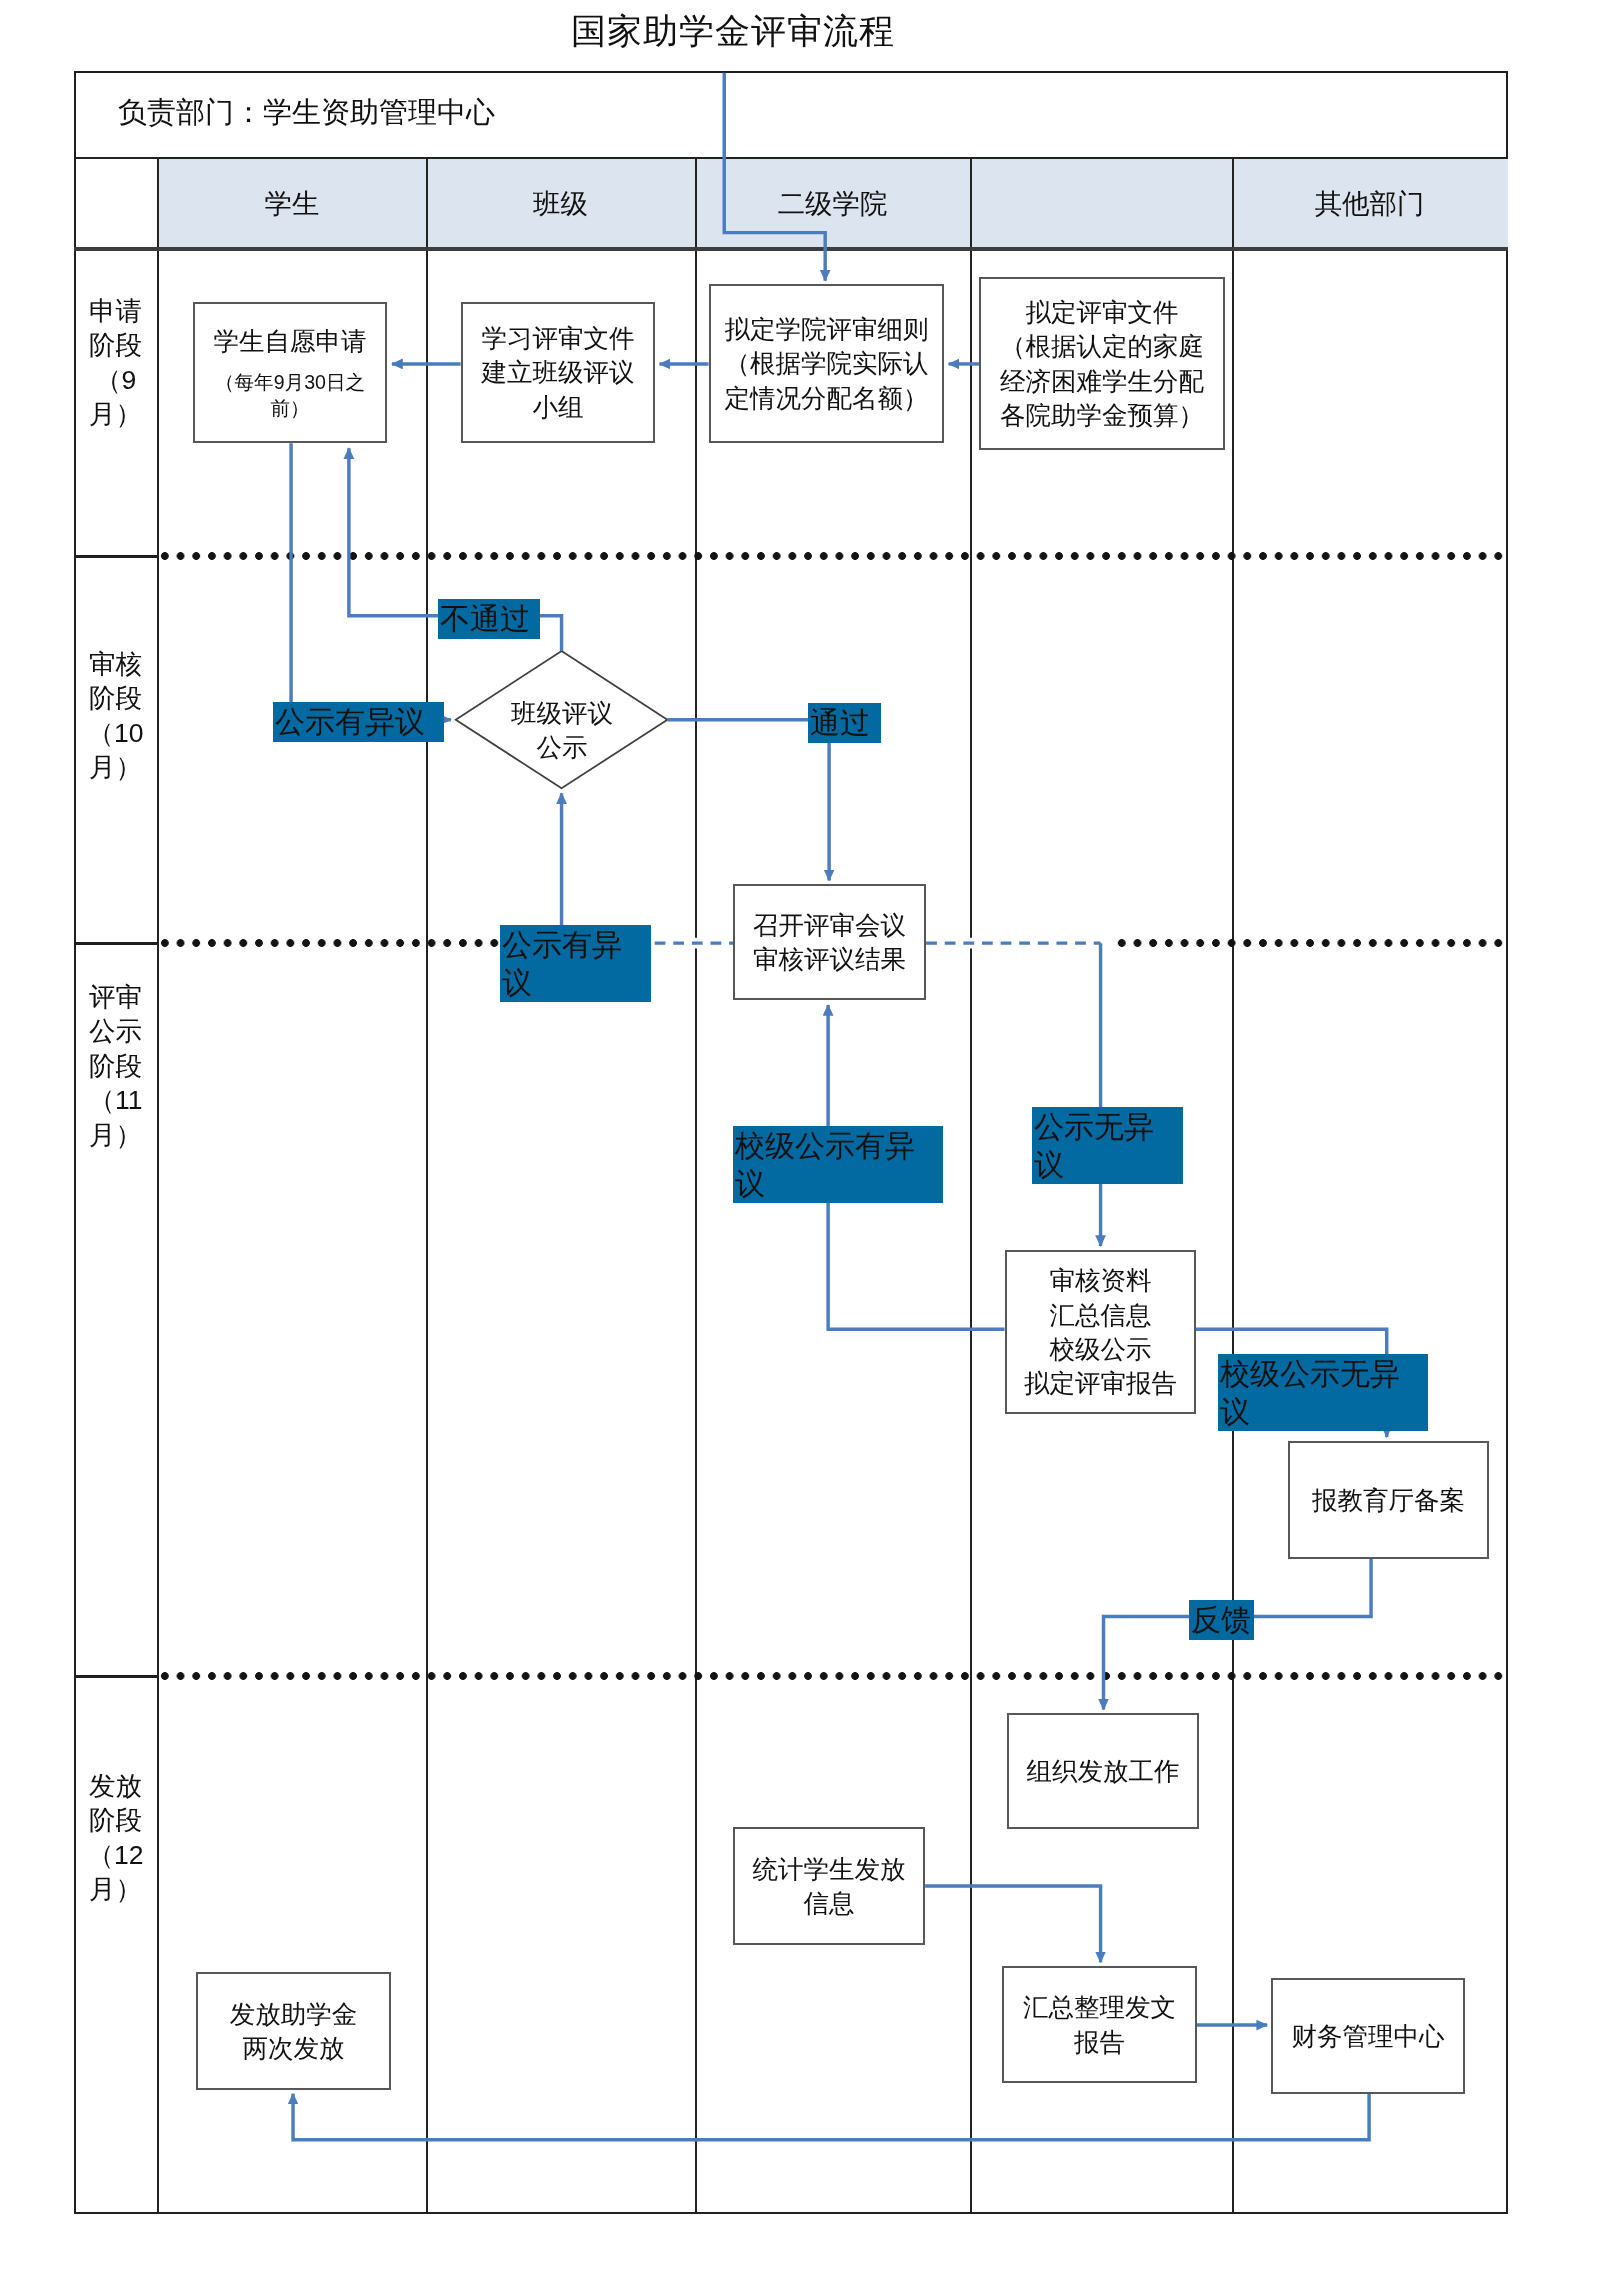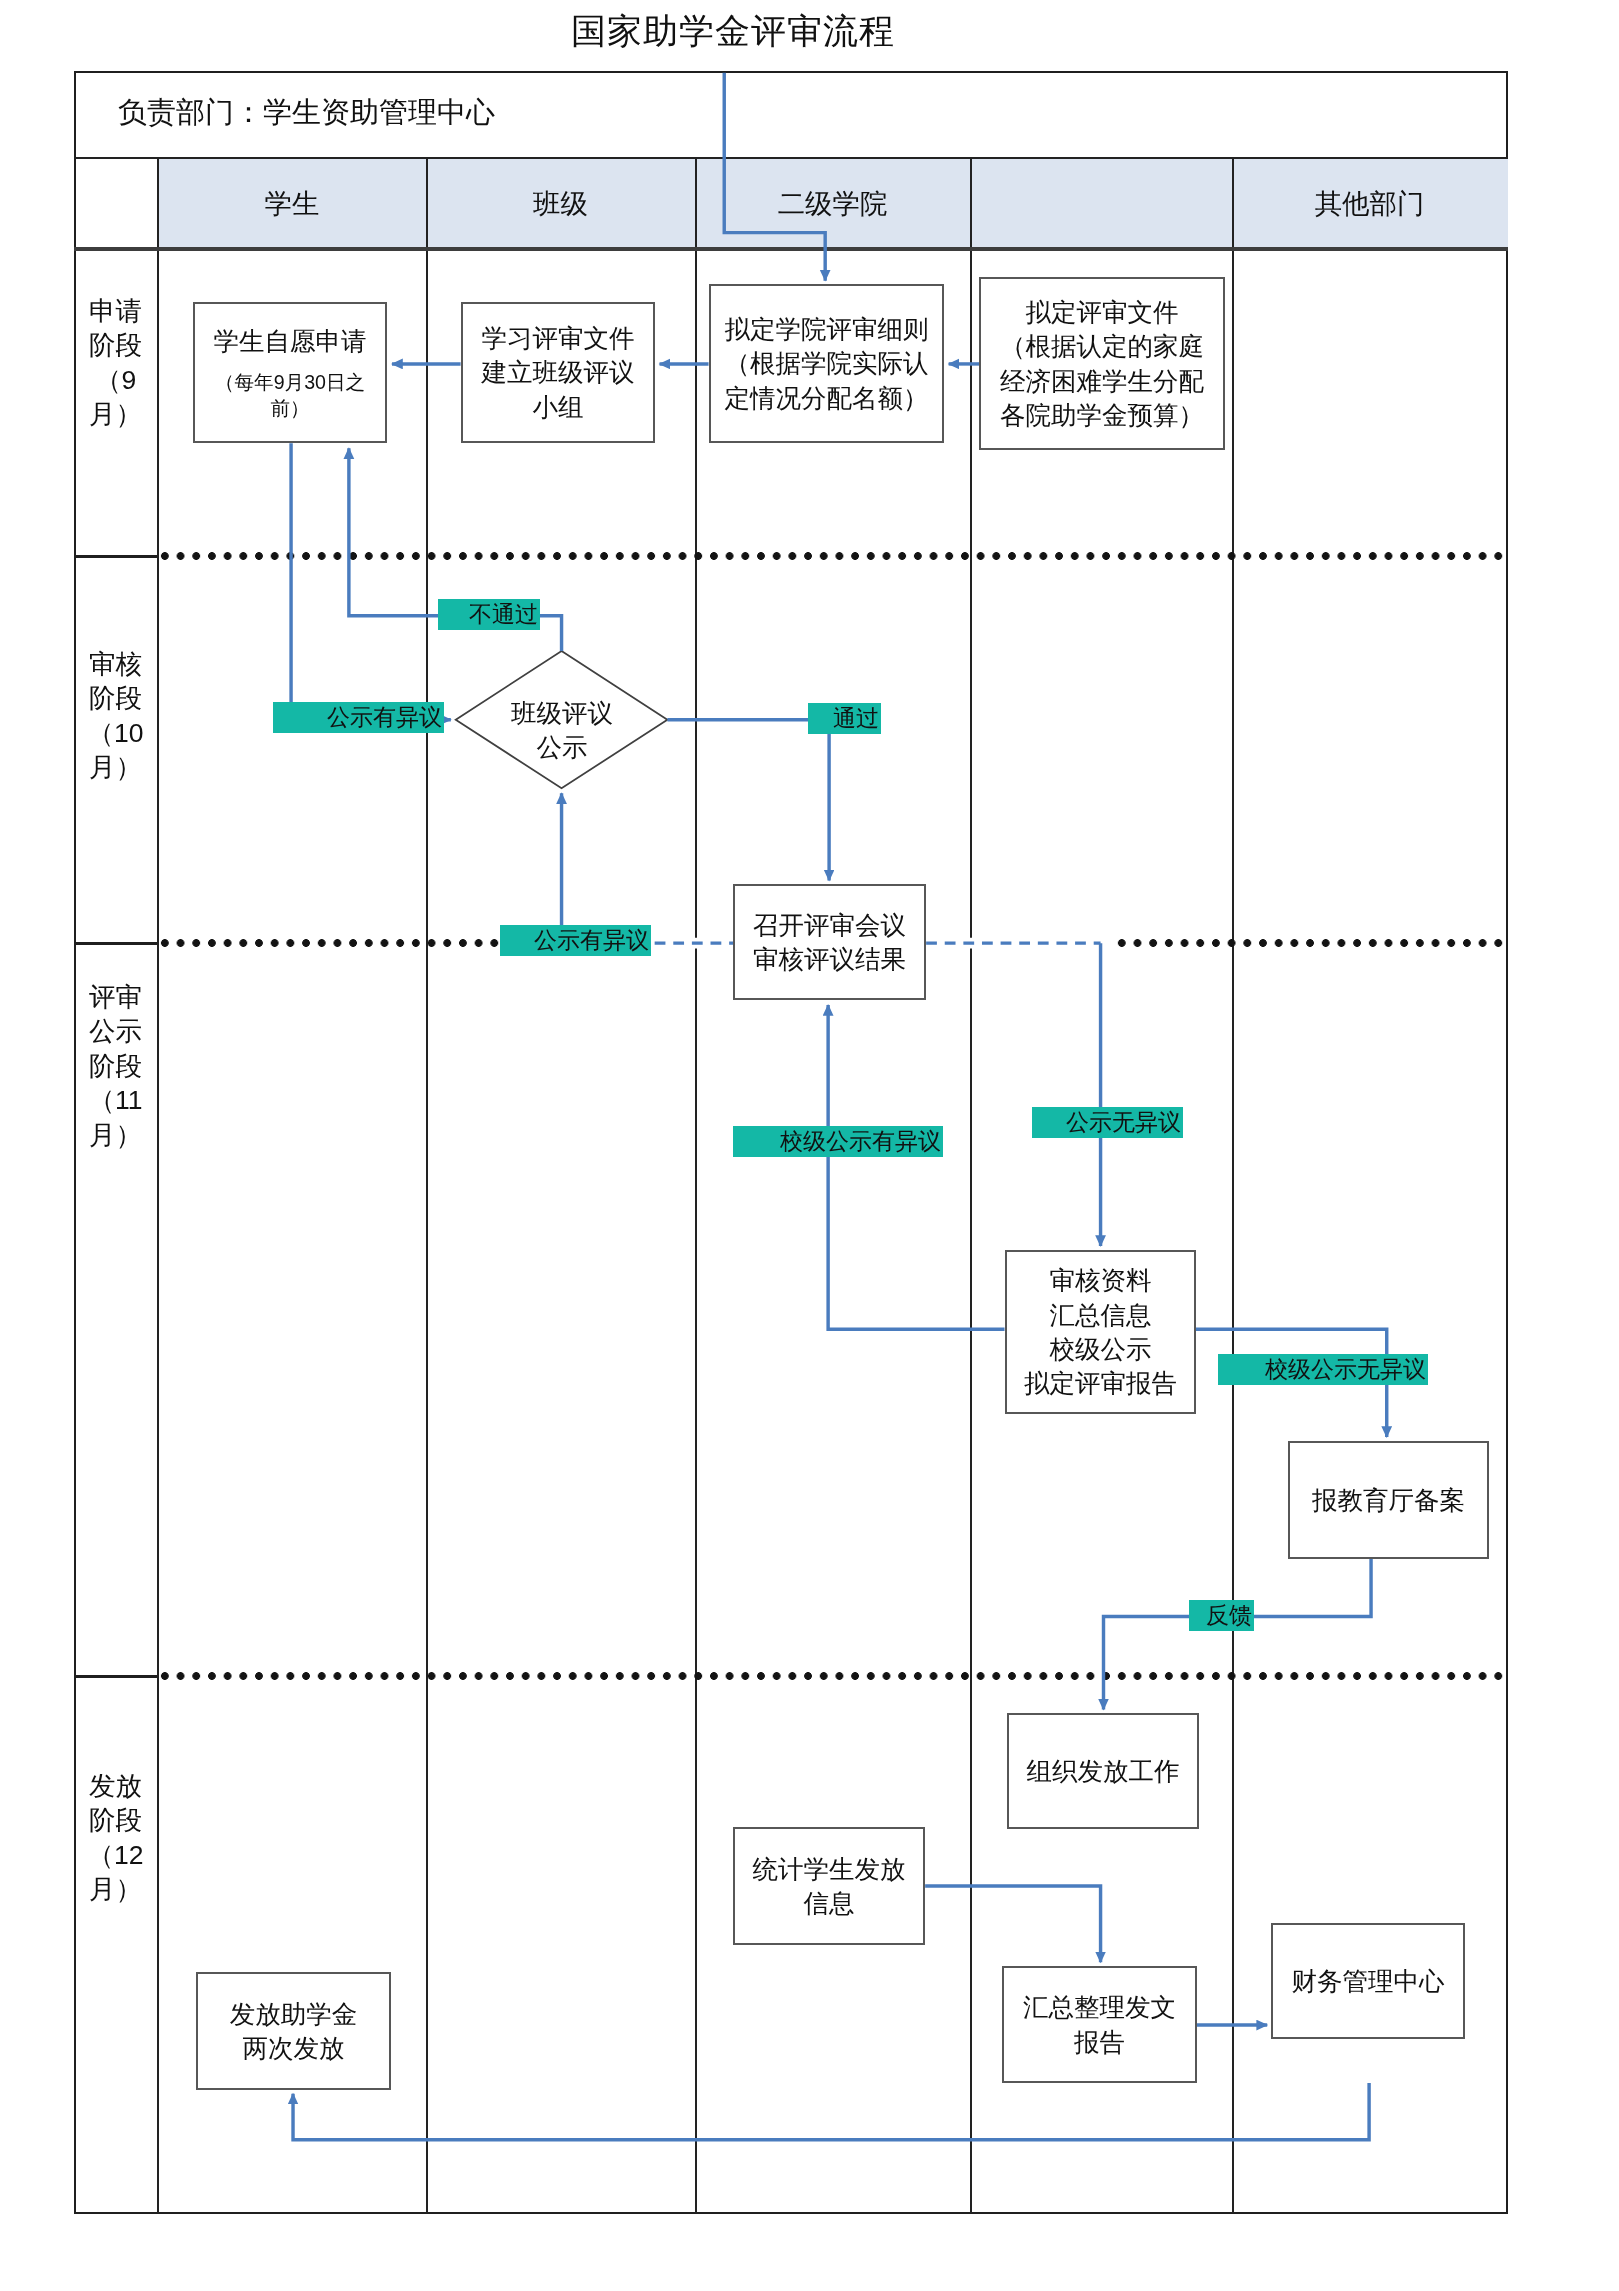--- a/index.html
+++ b/index.html
@@ -21,21 +21,21 @@
   .divider-dotted{left:157px;width:1351px;height:9.8px;z-index:4;
     background-image:radial-gradient(circle,#141414 3.5px,transparent 4.1px);
     background-size:15.7px 9.8px;background-repeat:repeat-x;background-position:0 center;}
   .rail-divider{left:74px;width:83px;height:2.5px;background:#1f1f1f;z-index:4;}
   svg.flow{left:0;top:0;z-index:5;pointer-events:none;}
   .node{position:absolute;background:#fff;border:2px solid #575757;box-sizing:border-box;
     display:flex;flex-direction:column;align-items:center;justify-content:center;text-align:center;
     white-space:pre-line;font-size:25.5px;line-height:1.35;z-index:10;}
   .node .note{font-size:19.6px;line-height:1.3;margin-top:12px;white-space:pre-line;}
   .diamond-text{position:absolute;text-align:center;white-space:pre-line;font-size:25.5px;line-height:1.35;z-index:10;}
-  .elabel{position:absolute;background:#14b8a6;font-size:23px;line-height:1.25;text-align:right;z-index:11;padding:1px 2px;}
+  .elabel{position:absolute;background:#0369a1;font-size:30px;line-height:1.25;text-align:left;z-index:11;padding:1px 2px;}
 </style>
 </head>
 <body>
 
 <div id="canvas">
 
   <div id="title" class="abs">国家助学金评审流程</div>
 
   <div id="outer-frame" class="abs"></div>
 
@@ -152,21 +152,21 @@
   <div class="node" style="left:1005px;top:1250px;width:191px;height:164px;">审核资料
 汇总信息
 校级公示
 拟定评审报告</div>
   <div class="node" style="left:1288px;top:1441px;width:201px;height:118px;">报教育厅备案</div>
   <div class="node" style="left:1007px;top:1713px;width:192px;height:116px;">组织发放工作</div>
   <div class="node" style="left:733px;top:1827px;width:192px;height:118px;">统计学生发放
 信息</div>
   <div class="node" style="left:1002px;top:1966px;width:195px;height:117px;">汇总整理发文
 报告</div>
-  <div class="node" style="left:1271px;top:1923px;width:194px;height:116px;">财务管理中心</div>
+  <div class="node" style="left:1271px;top:1978px;width:194px;height:116px;">财务管理中心</div>
   <div class="node" style="left:196px;top:1972px;width:195px;height:118px;">发放助学金
 两次发放</div>
 
   <div class="elabel" style="left:273px;top:702px;width:167px;">公示有异议</div>
   <div class="elabel" style="left:438px;top:599px;width:98px;">不通过</div>
   <div class="elabel" style="left:808px;top:703px;width:69px;">通过</div>
   <div class="elabel" style="left:500px;top:925px;width:147px;">公示有异议</div>
   <div class="elabel" style="left:1032px;top:1107px;width:147px;">公示无异议</div>
   <div class="elabel" style="left:733px;top:1126px;width:206px;">校级公示有异议</div>
   <div class="elabel" style="left:1218px;top:1354px;width:206px;">校级公示无异议</div>

